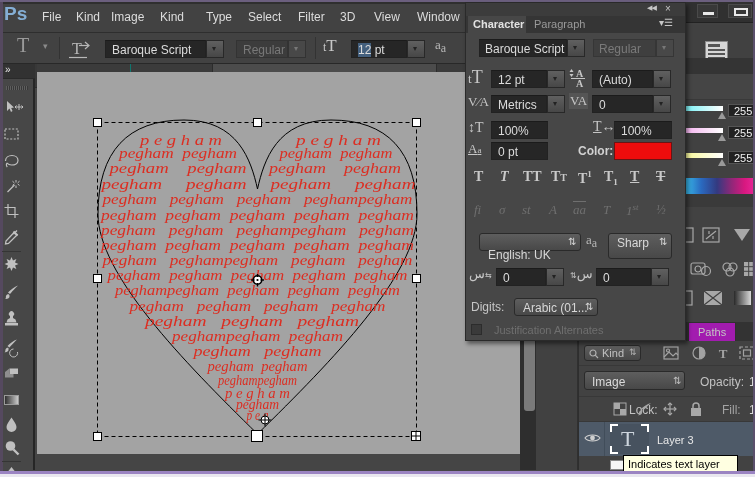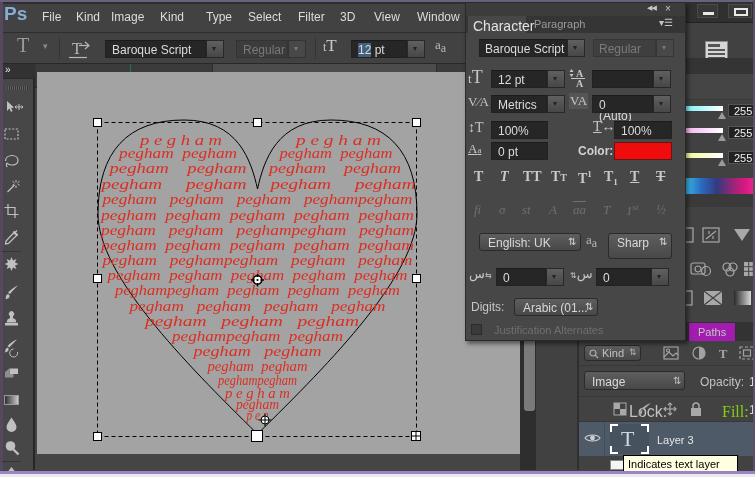--- a/index.html
+++ b/index.html
@@ -411,21 +411,21 @@
   <div class="abs" style="left:0;top:24px;width:177px;height:1px;background:#383838;"></div>
 
   <div class="abs raised" style="left:5px;top:30px;width:101px;height:19px;">
     <span style="position:absolute;left:7px;top:3px;font-size:12px;color:#dadada;">Image</span>
     <span style="position:absolute;left:88px;top:3px;font-size:10px;color:#c0c0c0;">⇅</span>
   </div>
   <span class="abs" style="left:121px;top:34px;font-size:12px;color:#c2c2c2;">Opacity:</span>
   <span class="abs" style="left:170px;top:34px;font-size:12px;color:#dadada;">10</span>
   <div class="abs" style="left:0;top:55px;width:177px;height:1px;background:#383838;"></div>
 
-  <span class="abs" style="left:6px;top:62px;font-size:16px;color:#c2c2c2;margin-left:44px;">Lock:</span>
+  <span class="abs" style="left:6px;top:62px;font-size:12px;color:#c2c2c2;margin-left:44px;">Lock:</span>
   <svg class="abs" style="left:33px;top:59px;" width="95" height="18">
     <g fill="#a8a8a8">
       <g transform="translate(8,9)">
           <rect x="-6" y="-6" width="12" height="12" fill="none" stroke="#a8a8a8"></rect>
           <rect x="-6" y="-6" width="6" height="6"></rect>
           <rect x="0" y="0" width="6" height="6"></rect>
         </g>
       <g transform="translate(33,9)">
           <path d="M6,-6 C3,-3.5 0,-0.5 -1.5,1 L-3.5,-0.5 C-1.5,-2.5 2,-5 6,-6 Z"></path>
           <path d="M-2.5,1.5 C-4,1 -5.5,2 -6,3.5 C-6.3,4.8 -5.8,5.5 -7,6.2 C-5,6.6 -3,5.4 -3,4 C-3,3 -2.7,2.2 -2.5,1.5 Z"></path>
@@ -434,21 +434,21 @@
           <line x1="-6" y1="0" x2="6" y2="0"></line>
           <line x1="0" y1="-6" x2="0" y2="6"></line>
           <path d="M-4,-2 L-6,0 L-4,2 M4,-2 L6,0 L4,2 M-2,-4 L0,-6 L2,-4 M-2,4 L0,6 L2,4"></path>
         </g>
       <g transform="translate(84,9)">
           <rect x="-5" y="-1" width="10" height="8"></rect>
           <path d="M-3,-1 L-3,-3 A3,3 0 0 1 3,-3 L3,-1" stroke="#a8a8a8" stroke-width="1.5" fill="none"></path>
         </g>
     </g>
   </svg>
-  <span class="abs" style="left:143px;top:62px;font-size:16px;color:#84cc16;font-family:Liberation Serif, serif;">Fill:</span>
+  <span class="abs" style="left:143px;top:62px;font-size:12px;color:#a3a3a3;">Fill:</span>
   <span class="abs" style="left:170px;top:62px;font-size:12px;color:#dadada;">10</span>
   <div class="abs" style="left:0;top:80px;width:177px;height:1px;background:#383838;"></div>
 
   <div class="abs" style="left:0;top:81px;width:177px;height:34px;background:#4e5a68;">
     <svg class="abs" style="left:5px;top:10px;" width="17" height="12">
       <path d="M1,6 C4,2 13,2 16,6 C13,10 4,10 1,6 Z" fill="none" stroke="#cfcfcf" stroke-width="1.2"></path>
       <circle cx="8.5" cy="6" r="2.4" fill="#cfcfcf"></circle>
     </svg>
     <div class="abs" style="left:25px;top:0;width:1px;height:34px;background:#414d5a;"></div>
     <div class="abs" style="left:31px;top:2px;width:39px;height:30px;background:#47525f;">
@@ -468,21 +468,21 @@
 
 <div id="charpanel" class="abs" style="left:465px;top:2px;width:221px;height:339px;background:#474747;box-shadow:2px 3px 4px rgba(0,0,0,0.45);border:1px solid #2a2a2a;overflow:hidden;">
 
   <div class="abs" style="left:0;top:0;width:221px;height:13px;background:#3c3c3c;">
     <span class="abs" style="left:181px;top:1px;color:#c6c6c6;font-size:7px;letter-spacing:-1px;">◀◀</span>
     <span class="abs" style="left:199px;top:0px;color:#c6c6c6;font-size:10px;">×</span>
   </div>
 
   <div class="abs" style="left:0;top:13px;width:221px;height:17px;background:#353535;">
     <div class="abs" style="left:2px;top:0;width:58px;height:17px;background:#474747;">
-      <span style="position:absolute;left:5px;top:2px;color:#e2e2e2;font-size:14px;font-weight:normal;">Character</span>
+      <span style="position:absolute;left:5px;top:2px;color:#e2e2e2;font-size:11px;font-weight:bold;">Character</span>
     </div>
     <span class="abs" style="left:68px;top:2px;color:#9a9a9a;font-size:11px;">Paragraph</span>
     <span class="abs" style="left:193px;top:1px;color:#c6c6c6;font-size:10px;">▾☰</span>
   </div>
 
   <div class="abs fld" style="left:13px;top:36px;width:88px;height:18px;">
       <span style="position:absolute;left:5px;top:2px;">Baroque Script</span>
     </div>
   <div class="abs dbtn" style="left:101px;top:36px;width:18px;height:18px;">
       <span style="position:absolute;left:5px;top:3px;font-size:8px;color:#222;">▾</span>
@@ -504,21 +504,21 @@
   <svg class="abs" style="left:102px;top:65px;" width="22" height="21">
     <g fill="#c6c6c6" font-family="'Liberation Serif',serif" font-size="10" font-weight="bold">
       <text x="8" y="9">A</text>
         <text x="8" y="19">A</text>
       <line x1="3" y1="10.5" x2="17" y2="10.5" stroke="#c6c6c6" stroke-width="1"></line>
       <path d="M3.5,1 L5.5,4 L1.5,4 Z"></path>
         <path d="M3.5,9 L5.5,6 L1.5,6 Z"></path>
     </g>
   </svg>
   <div class="abs fld" style="left:126px;top:67px;width:61px;height:18px;">
-      <span style="position:absolute;left:6px;top:2px;margin-top:36px;">(Auto)</span>
+      <span style="position:absolute;left:6px;top:2px;">(Auto)</span>
     </div>
   <div class="abs dbtn" style="left:187px;top:67px;width:18px;height:18px;">
       <span style="position:absolute;left:5px;top:3px;font-size:8px;color:#222;">▾</span>
     </div>
 
   <span class="abs" style="left:2px;top:91px;color:#c6c6c6;font-size:13px;font-family:'Liberation Serif',serif;">V⁄A</span>
   <div class="abs fld" style="left:25px;top:92px;width:56px;height:18px;">
       <span style="position:absolute;left:6px;top:2px;">Metrics</span>
     </div>
   <div class="abs dbtn" style="left:81px;top:92px;width:18px;height:18px;">
@@ -564,21 +564,21 @@
     <span class="abs" style="left:29px;top:0;">σ</span>
     <span class="abs" style="left:52px;top:0;">st</span>
     <span class="abs" style="left:79px;top:0;">A</span>
     <span class="abs" style="left:103px;top:0;text-decoration:overline;">aa</span>
     <span class="abs" style="left:133px;top:0;">T</span>
     <span class="abs" style="left:156px;top:0;">1<span style="font-size:9px;vertical-align:super;">st</span></span>
     <span class="abs" style="left:186px;top:0;">½</span>
   </div>
 
   <div class="abs raised" style="left:13px;top:230px;width:102px;height:18px;">
-      <span style="position:absolute;left:8px;top:2px;text-align:center;">English: UK</span>
+      <span style="position:absolute;left:8px;top:14px;text-align:center;">English: UK</span>
       <span style="position:absolute;left:88px;top:2px;font-size:10px;">⇅</span>
     </div>
   <span class="abs" style="left:120px;top:229px;color:#b8b8b8;font-size:13px;font-family:'Liberation Serif',serif;">a<span style="font-size:12px;position:relative;top:3px;">a</span></span>
   <div class="abs raised" style="left:142px;top:230px;width:64px;height:26px;">
       <span style="position:absolute;left:8px;top:2px;">Sharp</span>
       <span style="position:absolute;left:50px;top:2px;font-size:10px;">⇅</span>
     </div>
 
   <span class="abs" style="left:3px;top:263px;color:#c6c6c6;font-size:13px;">س<span style="font-size:8px;">⇆</span></span>
   <div class="abs fld" style="left:30px;top:265px;width:50px;height:18px;">

